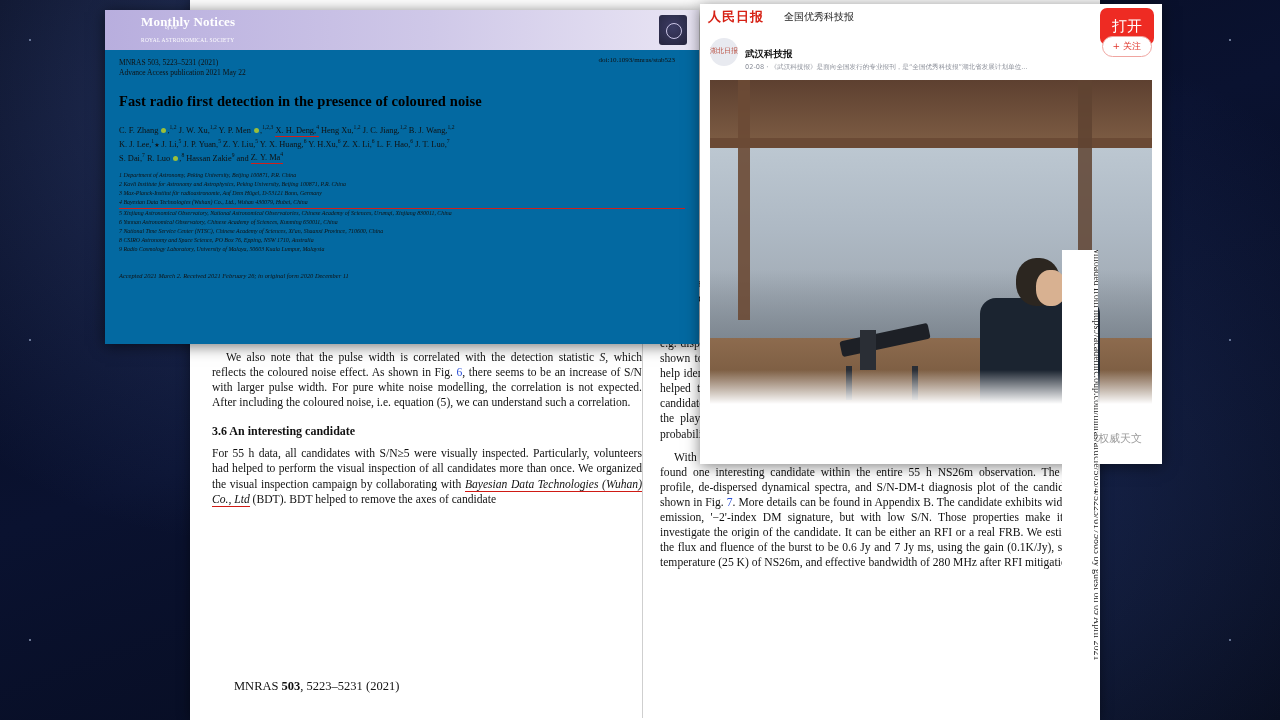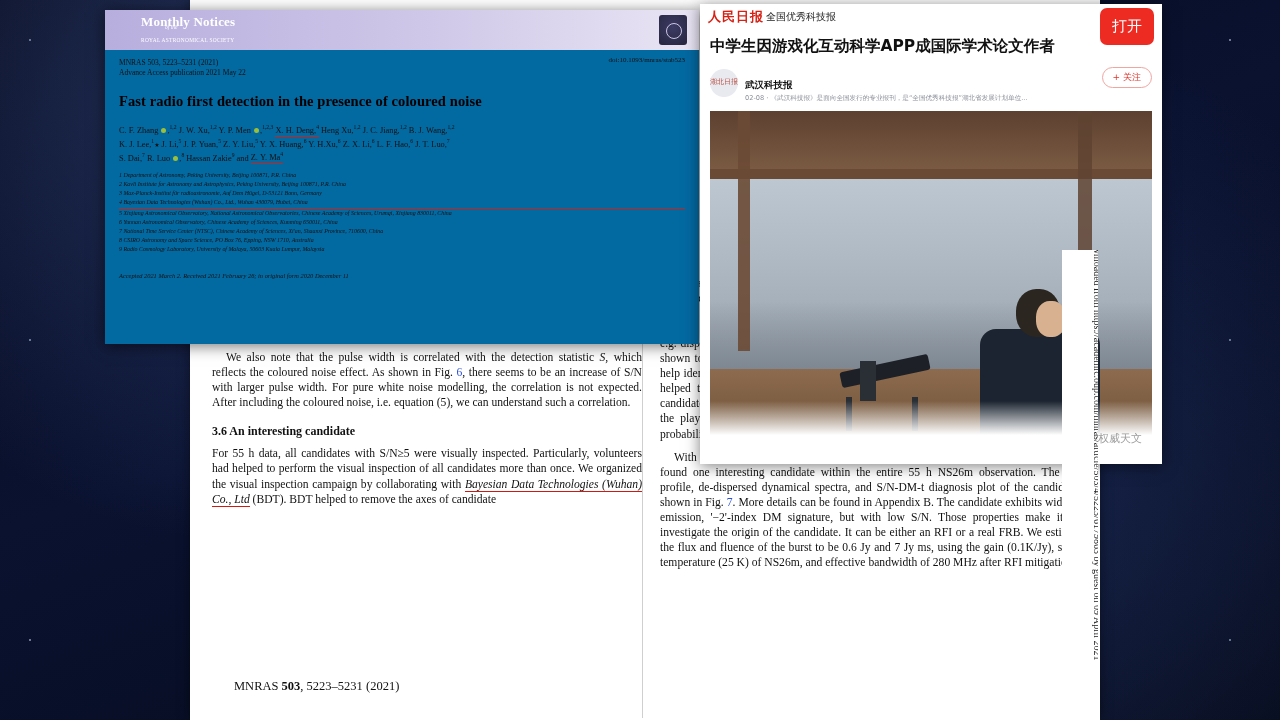--- a/index.html
+++ b/index.html
@@ -42,21 +42,21 @@
   .journal-title{position:absolute;left:36px;top:4px;color:#fff;
     font-family:"Liberation Serif",serif;font-size:13px;font-weight:bold;letter-spacing:.2px;}
   .journal-of{position:absolute;left:60px;top:14px;color:#fff;font-size:5.5px;font-style:italic;}
   .journal-ras{position:absolute;left:36px;top:27px;color:#fff;font-size:5.4px;letter-spacing:.3px;}
   .crest{position:absolute;right:12px;top:5px;width:28px;height:30px;border-radius:3px;
     background:radial-gradient(circle at 50% 40%,#2a2a55,#12122c);opacity:.9;}
   .crest:after{content:"";position:absolute;left:7px;top:8px;width:14px;height:14px;border-radius:50%;
     border:1px solid #c9c3e6;}
 
   .paper-body{padding:6px 14px 0 14px;position:relative;}
-  .doi{position:absolute;right:14px;top:6px;font-size:7px;color:#111;}
+  .doi{position:absolute;right:24px;top:6px;font-size:7px;color:#111;}
   .mnras-line{font-size:7.5px;color:#111;margin-top:2px;}
   .adv-line{font-size:7.5px;color:#111;margin-top:1px;}
   .paper-title{font-size:14.5px;font-weight:bold;color:#000;margin-top:16px;letter-spacing:.1px;}
   .authors{font-size:8.4px;color:#111;margin-top:13px;line-height:1.55;}
   .authors sup{font-size:5.6px;}
   .affil{font-size:5.9px;color:#111;font-style:italic;line-height:1.52;margin-top:7px;}
   .accepted{font-size:6.4px;color:#111;font-style:italic;margin-top:18px;}
   .orcid{display:inline-block;width:5px;height:5px;border-radius:50%;background:#9bbf3a;
     vertical-align:middle;margin:0 1px;}
   .u-red{border-bottom:1.3px solid #d0201a;padding-bottom:1px;}
@@ -84,21 +84,21 @@
   
   .article-topmask{position:absolute;left:0;top:0;width:910px;height:248px;background:#fff;}
   .mid-rule{position:absolute;left:452px;top:258px;width:1px;height:460px;background:#cfcfcf;}
 
   
   .news{
     position:absolute;left:700px;top:4px;width:462px;height:460px;
     background:#ffffff;box-shadow:0 2px 14px rgba(0,0,0,.5);overflow:hidden;
     font-family:"DejaVu Sans",sans-serif;
   }
-  .news-top{height:26px;display:flex;align-items:center;padding:0 8px;gap:2px;position:relative;}
+  .news-top{height:26px;display:flex;align-items:center;padding:0 8px;gap:20px;position:relative;}
   .rmrb{color:#d62115;font-size:13px;font-weight:bold;letter-spacing:1px;}
   .rmrb-sub{color:#222;font-size:10px;}
   .open-btn{position:absolute;right:8px;top:4px;background:#ee2b23;color:#fff;font-size:15px;
     padding:9px 12px;border-radius:7px;}
   .news-headline{font-size:15.5px;color:#111;font-weight:bold;padding:6px 10px 4px 10px;
     font-family:"DejaVu Sans",sans-serif;}
   .news-meta{display:flex;align-items:center;padding:2px 10px 6px 10px;gap:7px;position:relative;}
   .avatar{width:28px;height:28px;border-radius:50%;background:#e8eaf0;color:#b84a3c;font-size:7px;
     display:flex;align-items:center;justify-content:center;text-align:right;line-height:1.05;}
   .src-name{font-size:9.5px;color:#111;font-weight:bold;margin-top:16px;}
@@ -212,21 +212,20 @@
     <div class="accepted">Accepted 2021 March 2. Received 2021 February 26; in original form 2020 December 11</div>
   </div>
 </div>
 
 <div class="news">
   <div class="news-top">
     <span class="rmrb">人民日报</span>
     <span class="rmrb-sub">全国优秀科技报</span>
     <span class="open-btn">打开</span>
   </div>
-  <div class="news-headline">中学生因游戏化互动科学APP成国际学术论文作者</div>
   <div class="news-meta">
     <div class="avatar">湖北日报</div>
     <div>
       <div class="src-name">武汉科技报</div>
       <div class="src-desc">02-08 · 《武汉科技报》是面向全国发行的专业报刊，是“全国优秀科技报”湖北省发展计划单位...</div>
     </div>
     <div class="follow">+ 关注</div>
   </div>
   <div class="news-photo">
     <div class="ph-sky"></div>

